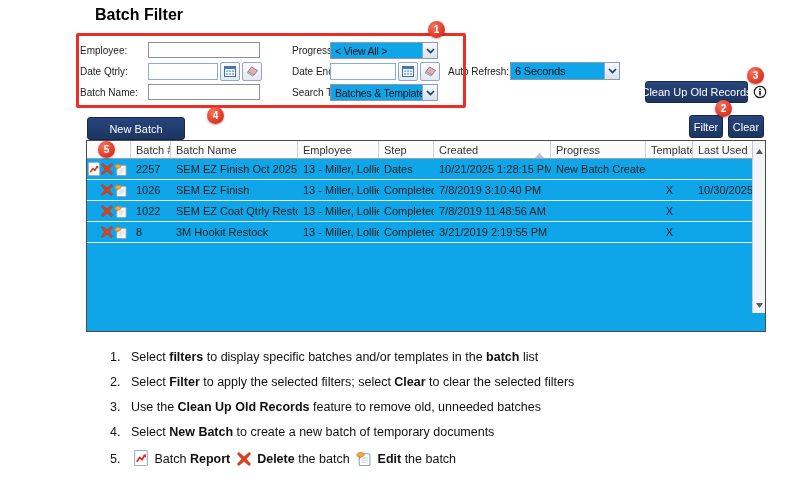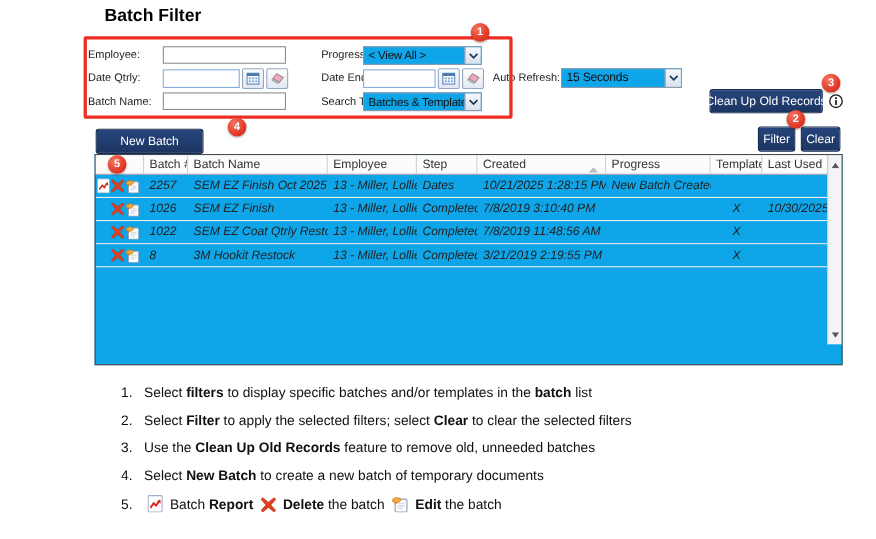--- a/index.html
+++ b/index.html
@@ -37,21 +37,21 @@
   
   .grid { position:absolute; left:86px; top:140px; width:680px; height:192px; border:1px solid #4a4a4a; background:#0ea5e9; font-size:11px; }
   .grid-header { position:absolute; left:0; top:0; right:13px; height:18px; display:flex; background:#fcfcfd; border-bottom:1px solid #9aa0aa; }
   .hcell { border-right:1px solid #cdd2da; padding:3px 0 0 5px; color:#333; white-space:nowrap; overflow:hidden; position:relative; cursor:pointer; }
   .hcell.c0 { padding-left:0; }
   .sort-icon { position:absolute; right:6px; top:7px; }
 
   .c0{width:44px} .c1{width:40px} .c2{width:127px} .c3{width:81px} .c4{width:55px}
   .c5{width:117px} .c6{width:95px} .c7{width:47px} .c8{width:59px}
 
-  .grid-rows { position:absolute; left:0; top:18px; right:13px; bottom:18px; overflow:hidden;font-style:italic; }
+  .grid-rows { position:absolute; left:0; top:18px; right:13px; bottom:18px; overflow:hidden; }
   .grid-row { display:flex; height:21px; border-bottom:1px solid #ececec; align-items:center; }
   .cell { padding-left:5px; white-space:nowrap; overflow:hidden; color:#222; }
   .cell.c0 { display:flex; justify-content:flex-end; align-items:center; gap:1px; padding:0 4px 0 0; }
   .cell.c7 { text-align:center; padding-left:0; }
   .row-icon { display:inline-flex; cursor:pointer; }
 
   .vscroll { position:absolute; top:0; right:0; width:13px; bottom:18px; background:#f3f4f8; border-left:1px solid #c6c9d0; cursor:pointer; }
   .sb-arrow { position:absolute; left:3px; }
   .sb-arrow.up { top:3px; } .sb-arrow.down { bottom:3px; }
 
@@ -138,21 +138,21 @@
   <div class="combo" style="left:330px;top:84px;width:108px">
     <span class="combo-text">Batches &amp; Templates</span>
     <span class="combo-btn">
         <svg width="9" height="6" viewBox="0 0 9 6">
           <path d="M1,1 L4.5,4.6 L8,1" stroke="#1b3a5c" stroke-width="1.6" fill="none"></path>
         </svg>
       </span>
   </div>
 
   <div class="combo" style="left:510px;top:62px;width:110px;height:18px">
-    <span class="combo-text" style="font-size:11px">15 Seconds</span>
+    <span class="combo-text" style="font-size:11px">6 Seconds</span>
     <span class="combo-btn">
         <svg width="9" height="6" viewBox="0 0 9 6">
           <path d="M1,1 L4.5,4.6 L8,1" stroke="#1b3a5c" stroke-width="1.6" fill="none"></path>
         </svg>
       </span>
   </div>
 
   <button class="navy-btn" style="left:645px;top:81px;width:103px;height:22px">Clean Up Old Records</button>
   <span class="info-badge">
     <svg width="14" height="14" viewBox="0 0 14 14">

